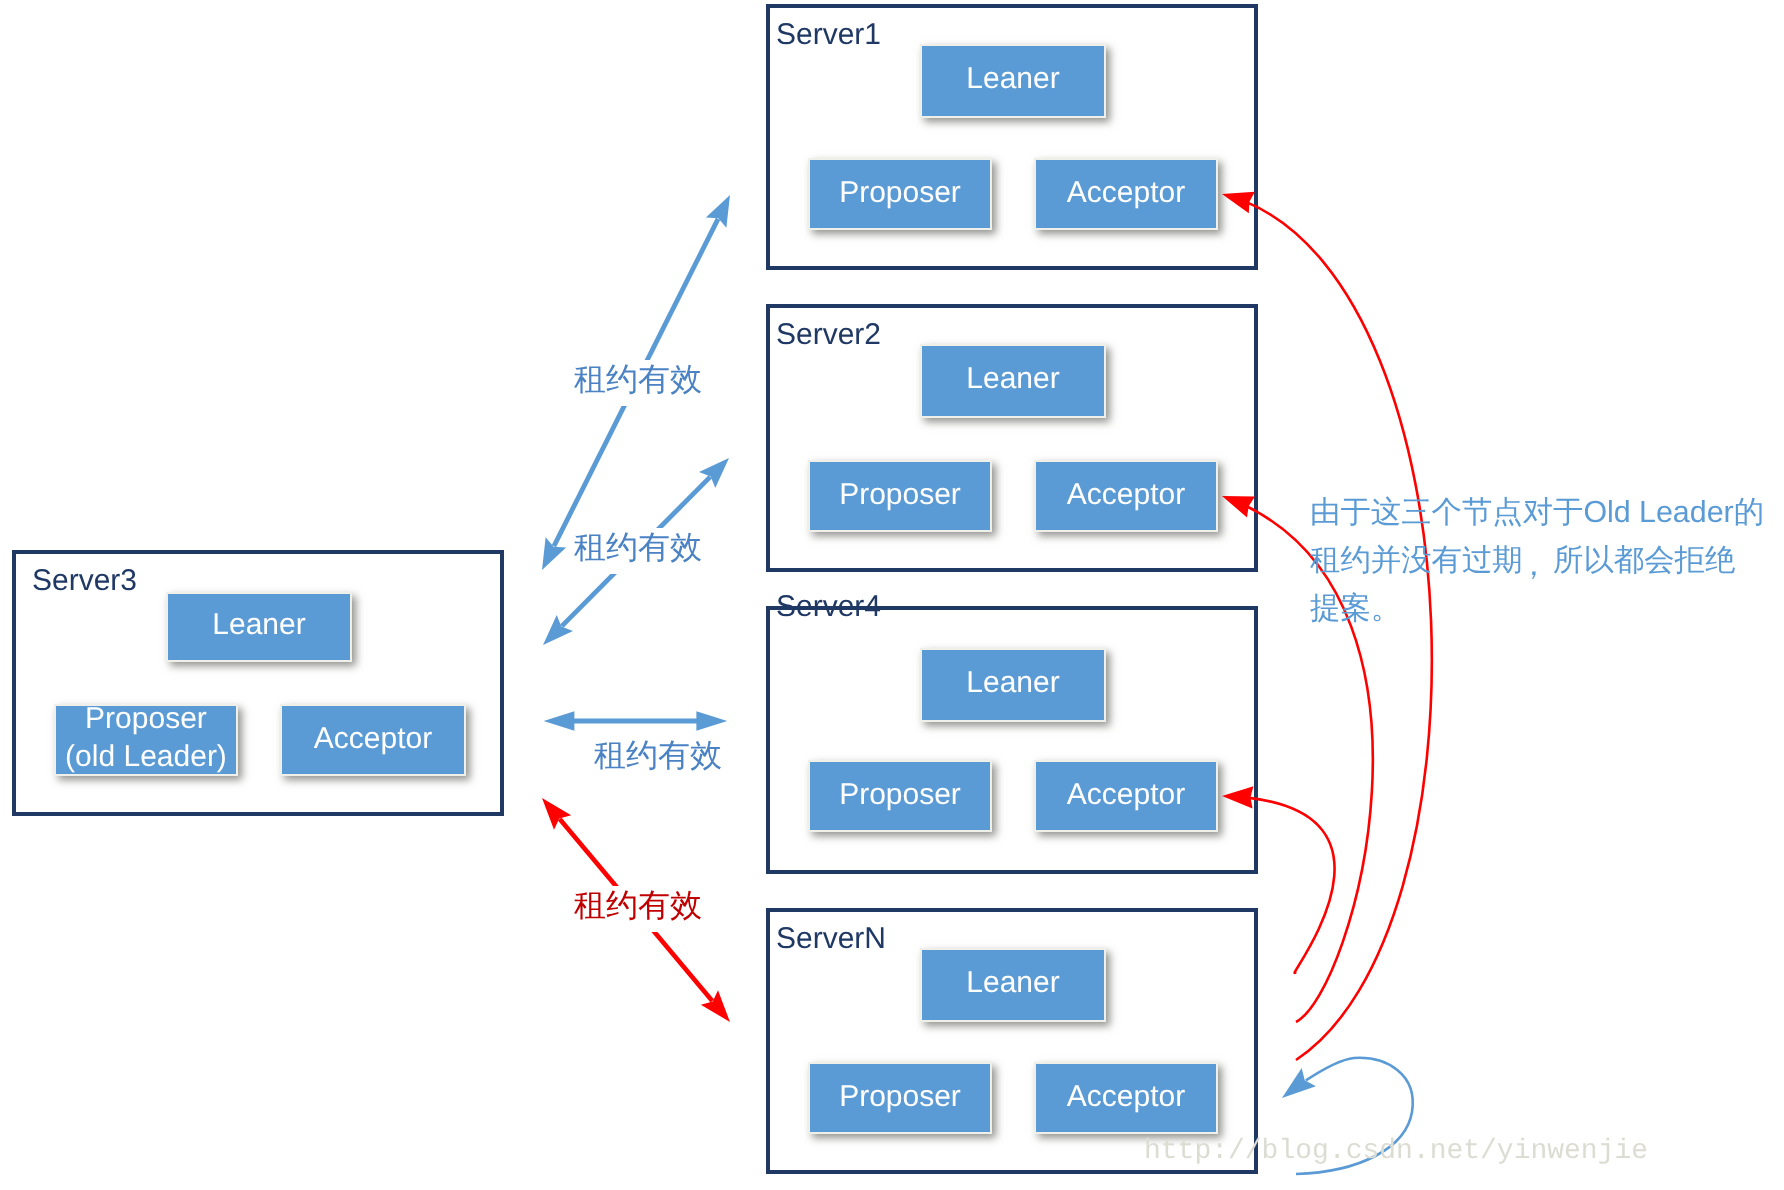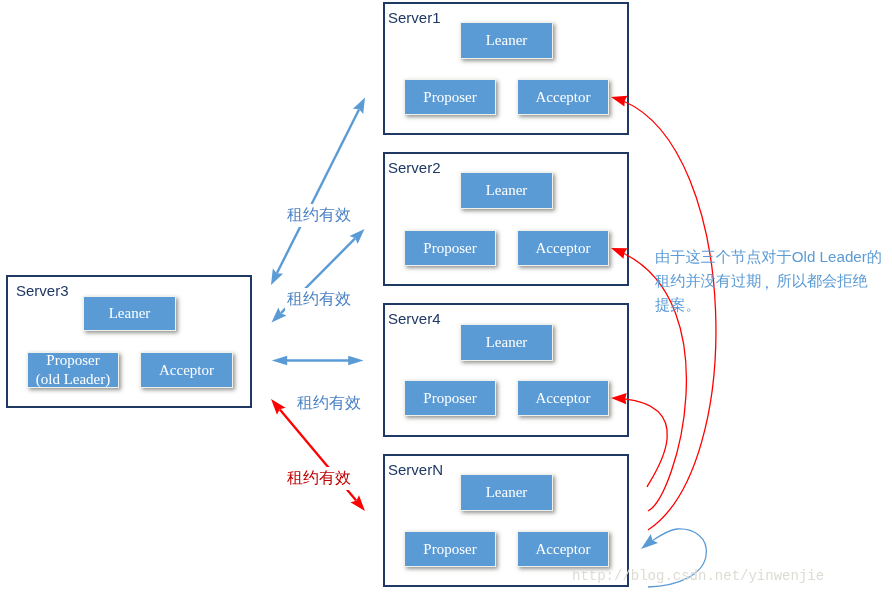--- a/index.html
+++ b/index.html
@@ -5,49 +5,49 @@
   html,body{margin:0;padding:0;}
   body{width:892px;height:595px;background:#ffffff;overflow:hidden;
        font-family:"Liberation Sans","DejaVu Sans",sans-serif;}
   #stage{position:relative;width:736px;height:595px;}
   .server-box{position:absolute;border:2px solid #1F3864;background:#ffffff;box-sizing:border-box;}
   .server-label{position:absolute;color:#1F3864;font-size:15px;line-height:16px;white-space:nowrap;}
   .node{position:absolute;background:#5B9BD5;box-sizing:border-box;
         display:flex;align-items:center;justify-content:center;
         color:#ffffff;font-size:15px;line-height:18.7px;text-align:center;
         border:1px solid #F0F0EB;
-        box-shadow:2px 2px 4px rgba(120,120,116,0.80);font-family:Liberation Serif, serif;}
+        box-shadow:2px 2px 4px rgba(120,120,116,0.80);}
   svg.overlay{position:absolute;left:0;top:0;width:892px;height:595px;overflow:visible;}
   .note{position:absolute;left:655px;top:245px;width:240px;color:#5B9BD5;
         font-size:15.2px;line-height:24px;white-space:nowrap;}
   .note .cjkc{display:inline-block;width:1em;text-indent:-0.14em;
               transform:translateY(0.16em);}
   .wm{position:absolute;left:572px;top:568px;color:#DCDCD3;
       font-family:"Liberation Mono","DejaVu Sans Mono",monospace;
       font-size:14px;white-space:nowrap;}
   .albl{position:absolute;font-size:16px;line-height:16px;white-space:nowrap;
-        background:#ffffff;padding:3px 2px 4px 2px;margin-top:24px;}
+        background:#ffffff;padding:3px 2px 4px 2px;}
 </style>
 </head>
 <body>
 
 <div id="stage">
   <div id="boxes">
       <div class="server-box" style="left: 383px; top: 2px; width: 246px; height: 133px;"></div>
       <div class="server-label" style="left: 388px; top: 10px;">Server1</div>
       <div class="node" style="left: 460px; top: 22px; width: 93px; height: 37px; white-space: pre-line;">Leaner</div>
       <div class="node" style="left: 404px; top: 79px; width: 92px; height: 36px; white-space: pre-line;">Proposer</div>
       <div class="node" style="left: 517px; top: 79px; width: 92px; height: 36px; white-space: pre-line;">Acceptor</div>
       <div class="server-box" style="left: 383px; top: 152px; width: 246px; height: 134px;"></div>
       <div class="server-label" style="left: 388px; top: 160px;">Server2</div>
       <div class="node" style="left: 460px; top: 172px; width: 93px; height: 37px; white-space: pre-line;">Leaner</div>
       <div class="node" style="left: 404px; top: 230px; width: 92px; height: 36px; white-space: pre-line;">Proposer</div>
       <div class="node" style="left: 517px; top: 230px; width: 92px; height: 36px; white-space: pre-line;">Acceptor</div>
       <div class="server-box" style="left: 383px; top: 303px; width: 246px; height: 134px;"></div>
-      <div class="server-label" style="left: 388px; top: 311px; text-align: center;">Server4</div>
+      <div class="server-label" style="left: 388px; top: 296px; text-align: center;">Server4</div>
       <div class="node" style="left: 460px; top: 324px; width: 93px; height: 37px; white-space: pre-line;">Leaner</div>
       <div class="node" style="left: 404px; top: 380px; width: 92px; height: 36px; white-space: pre-line;">Proposer</div>
       <div class="node" style="left: 517px; top: 380px; width: 92px; height: 36px; white-space: pre-line;">Acceptor</div>
       <div class="server-box" style="left: 383px; top: 454px; width: 246px; height: 133px;"></div>
       <div class="server-label" style="left: 388px; top: 462px;">ServerN</div>
       <div class="node" style="left: 460px; top: 474px; width: 93px; height: 37px; white-space: pre-line;">Leaner</div>
       <div class="node" style="left: 404px; top: 531px; width: 92px; height: 36px; white-space: pre-line;">Proposer</div>
       <div class="node" style="left: 517px; top: 531px; width: 92px; height: 36px; white-space: pre-line;">Acceptor</div>
       <div class="server-box" style="left: 6px; top: 275px; width: 246px; height: 133px;"></div>
       <div class="server-label" style="left: 16px; top: 283px;">Server3</div>

